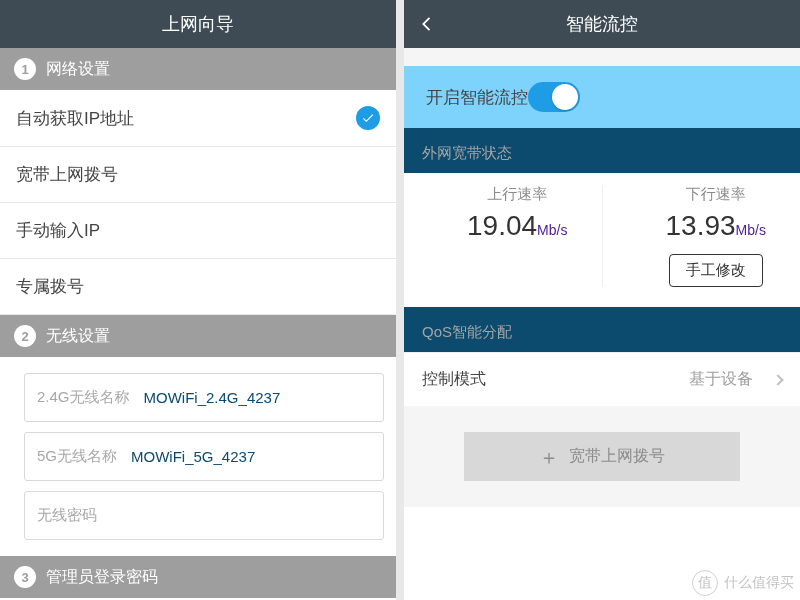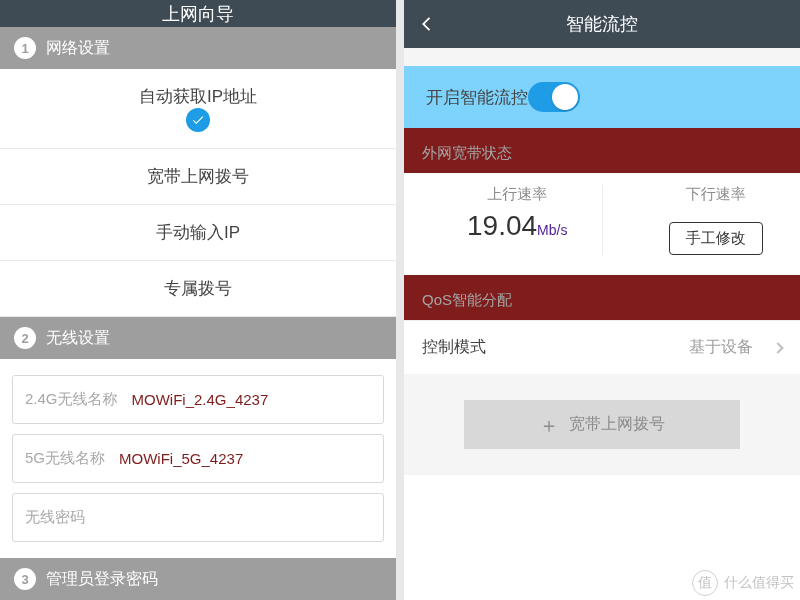--- a/index.html
+++ b/index.html
@@ -8,34 +8,34 @@
     .pane-left { border-right: 4px solid #e8e8e8; }
     .pane-right { border-left: 4px solid #e8e8e8; }
 
     .header { background: #3e4b55; color: #fff; display: flex; align-items: center; justify-content: center; height: 48px; font-size: 18px; position: relative; }
     .header .back { position: absolute; left: 12px; top: 0; bottom: 0; display: flex; align-items: center; }
     .back svg { width: 22px; height: 22px; fill: #fff; }
 
     .section-head { background: #9e9e9e; color: #fff; display: flex; align-items: center; padding: 10px 14px; font-size: 16px; }
     .section-head .circ { width: 22px; height: 22px; border-radius: 50%; background: #fff; color: #9e9e9e; display: flex; align-items: center; justify-content: center; font-size: 13px; font-weight: bold; margin-right: 10px; }
 
-    .list-item { padding: 16px 16px; border-bottom: 1px solid #e8e8e8; font-size: 17px; color: #444; display: flex; align-items: center; justify-content: space-between; flex-direction: column; }
+    .list-item { padding: 16px 16px; border-bottom: 1px solid #e8e8e8; font-size: 17px; color: #444; display: flex; align-items: center; justify-content: space-between; }
     .check { width: 24px; height: 24px; border-radius: 50%; background: #1e9ce6; display: flex; align-items: center; justify-content: center; }
     .check svg { width: 14px; height: 14px; fill: #fff; }
 
-    .field-group { padding: 6px 12px 0 12px; }
+    .field-group { padding: 6px 12px 0 24px; }
     .field { border: 1px solid #d8d8d8; border-radius: 3px; padding: 14px 12px; margin: 10px 0; font-size: 15px; color: #a8a8a8; display: flex; align-items: center; }
     .field .flabel { margin-right: 14px; }
-    .field .fval { color: #7f1d1d; }
+    .field .fval { color: #0c4a6e; }
 
     .row { padding: 16px 22px; background: #7dd3fc; display: flex; align-items: center; justify-content: flex-start; font-size: 17px; color: #444; }
     .toggle { width: 52px; height: 30px; border-radius: 15px; background: #1e9ce6; position: relative; }
     .toggle .knob { width: 26px; height: 26px; border-radius: 50%; background: #fff; position: absolute; top: 2px; right: 2px; box-shadow: 0 1px 2px rgba(0,0,0,.2); }
 
-    .sub-label { padding: 16px 24px 10px 18px; color: #a4a4a4; font-size: 15px; background: #7f1d1d; }
+    .sub-label { padding: 16px 24px 10px 18px; color: #a4a4a4; font-size: 15px; background: #0c4a6e; }
     .speed-panel { background: #fff; display: flex; padding: 12px 0 20px 0; }
     .speed-col { flex: 1; display: flex; flex-direction: column; align-items: center; padding-left: 29px; }
     .speed-col.sep { border-right: 1px solid #eee; }
     .speed-title { color: #8c8c8c; font-size: 15px; margin-bottom: 6px; }
     .speed-val { font-size: 28px; color: #333; font-weight: 300; }
     .speed-val .unit { font-size: 14px; color: #4c1d95; }
     .speed-btn { margin-top: 12px; border: 1.5px solid #333; border-radius: 4px; padding: 6px 16px; font-size: 15px; color: #333; background: #fff; }
 
     .modebar { background: #fff; padding: 16px 18px; display: flex; align-items: center; justify-content: space-between; font-size: 16px; color: #444; border-top: 1px solid #eee; }
     .modebar .right { color: #a0a0a0; display: flex; align-items: center; gap: 21px; }
@@ -128,20 +128,23 @@
 
   <div class="speed-panel">
     <div class="speed-col sep">
       <div class="speed-title">上行速率</div>
       <div class="speed-val">
         <span>19.04</span><span class="unit">Mb/s</span>
       </div>
     </div>
     <div class="speed-col">
       <div class="speed-title">下行速率</div>
+      <div class="speed-val">
+        <span>13.93</span><span class="unit">Mb/s</span>
+      </div>
       <button class="speed-btn">手工修改</button>
     </div>
   </div>
 
   <div class="sub-label">QoS智能分配</div>
 
   <div class="modebar">
     <span>控制模式</span>
     <span class="right">
       <span>基于设备</span>

